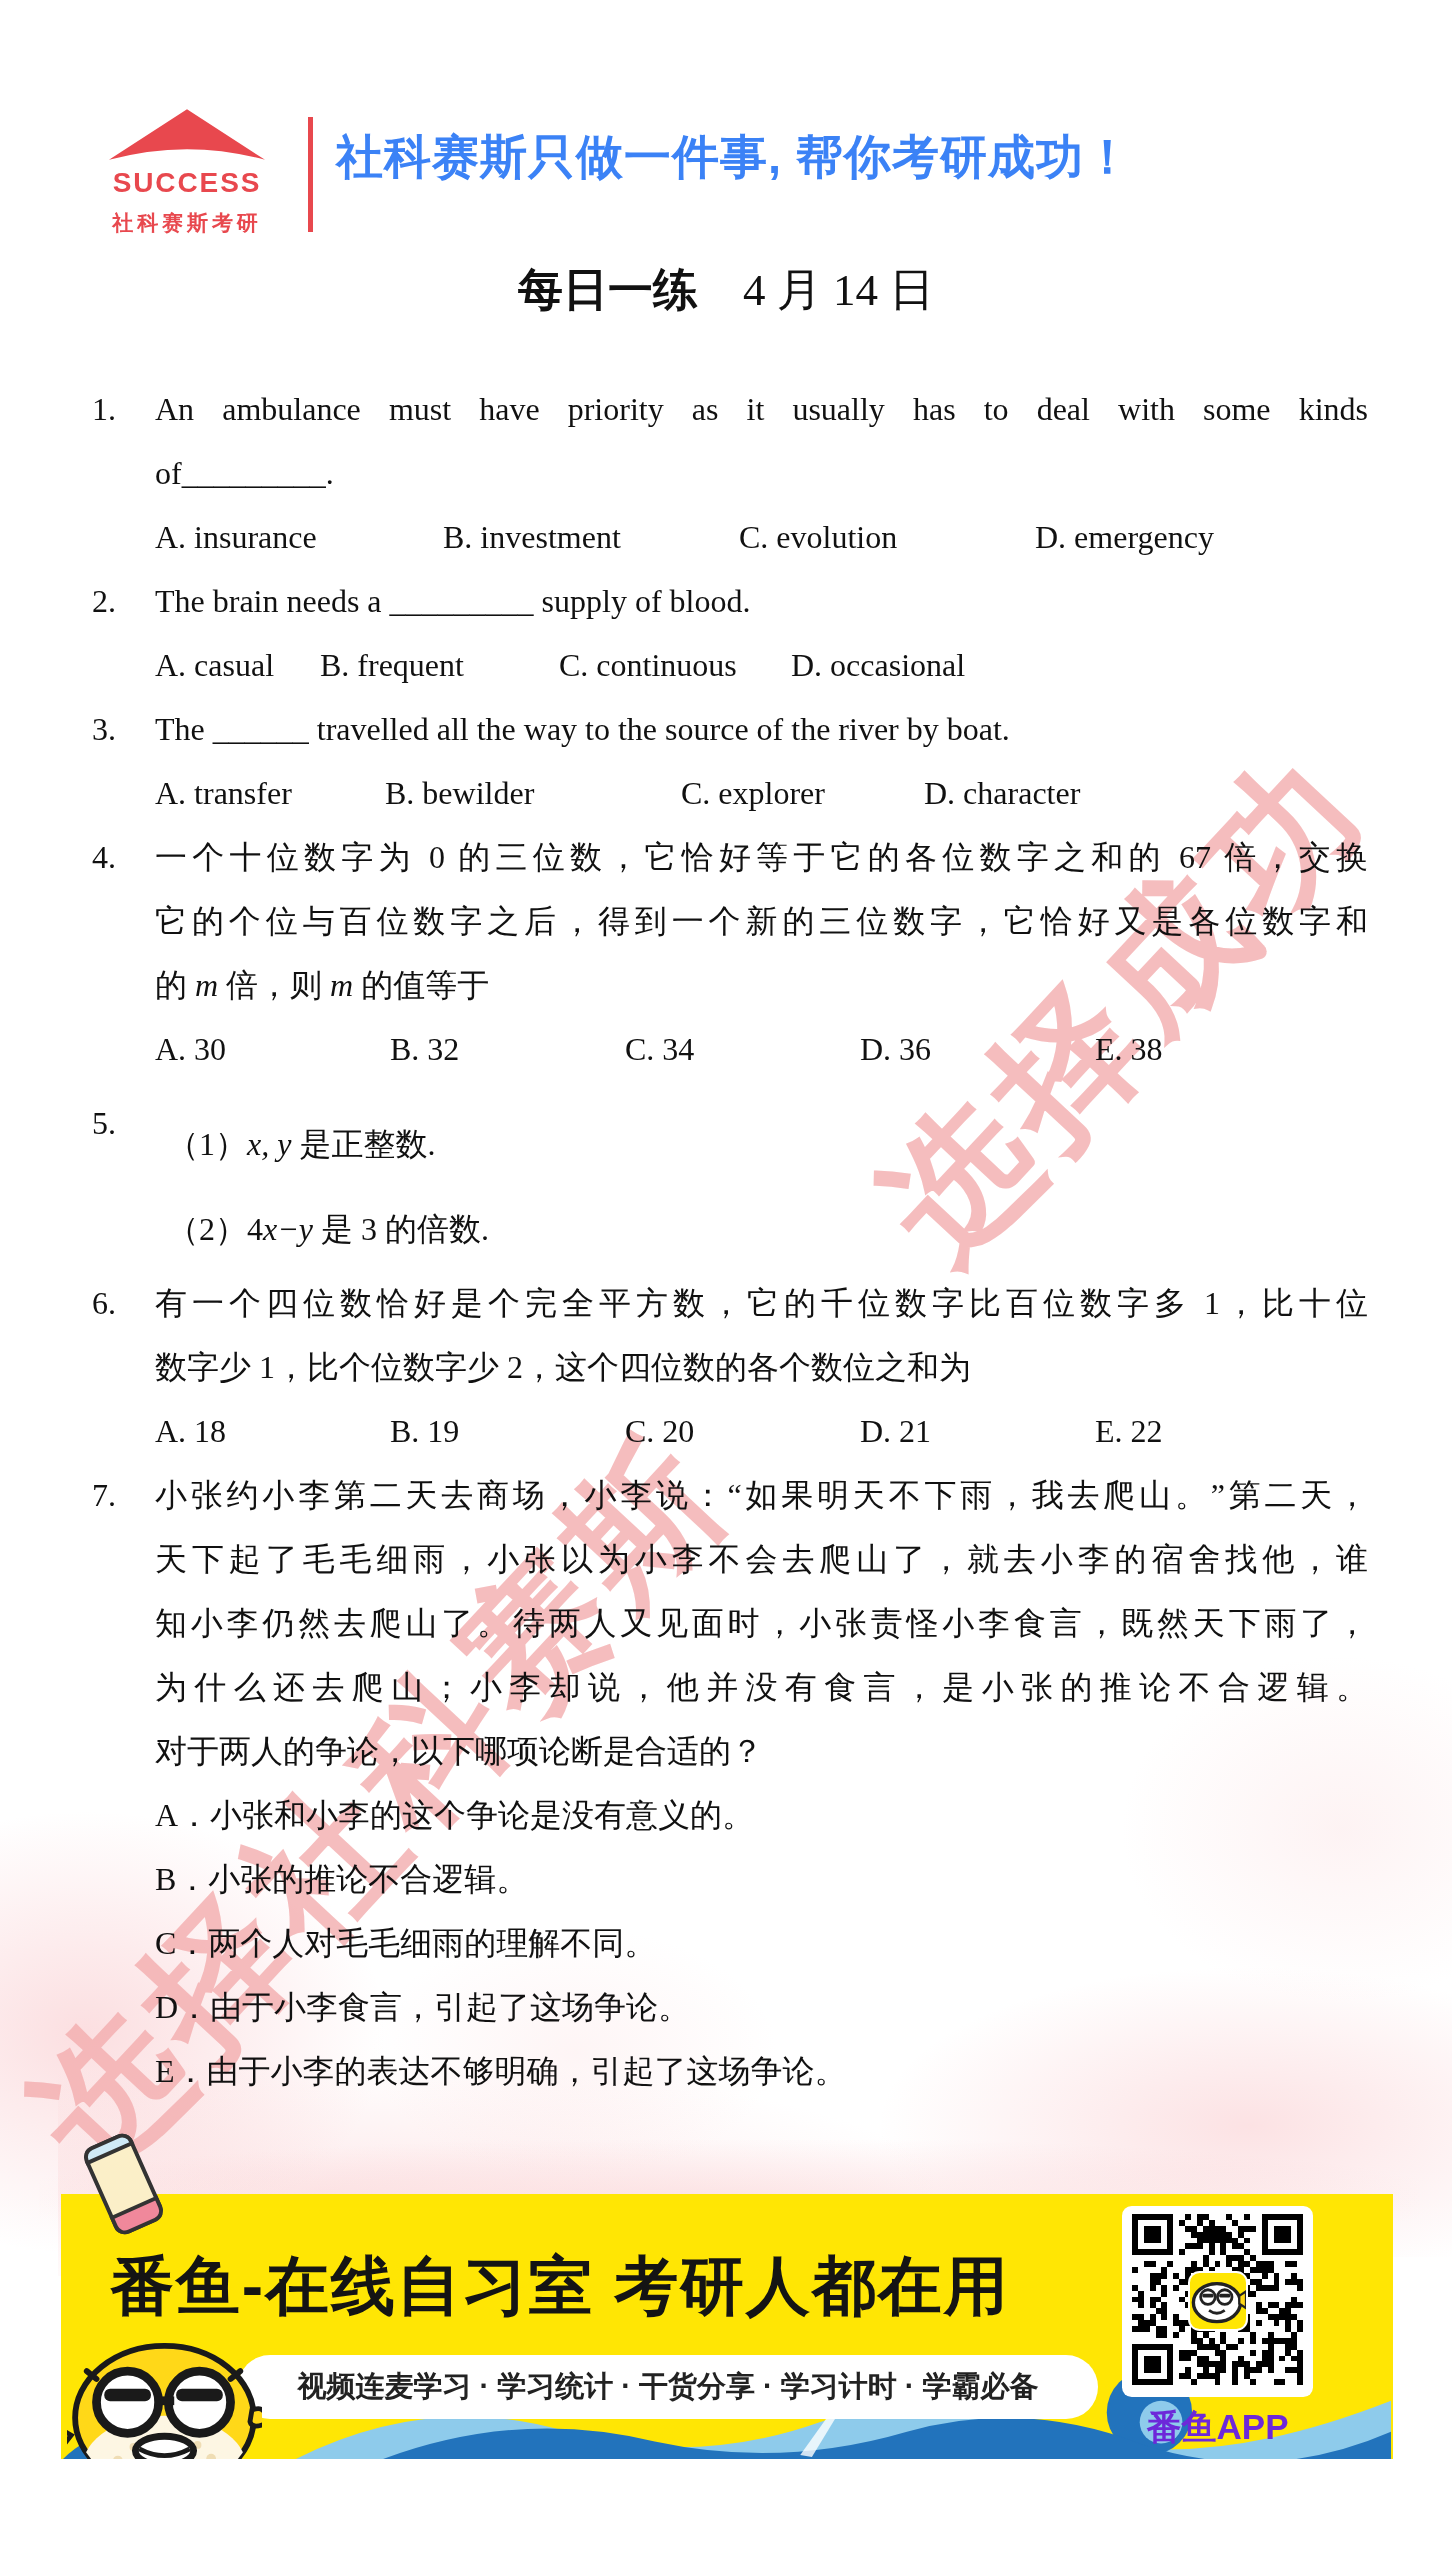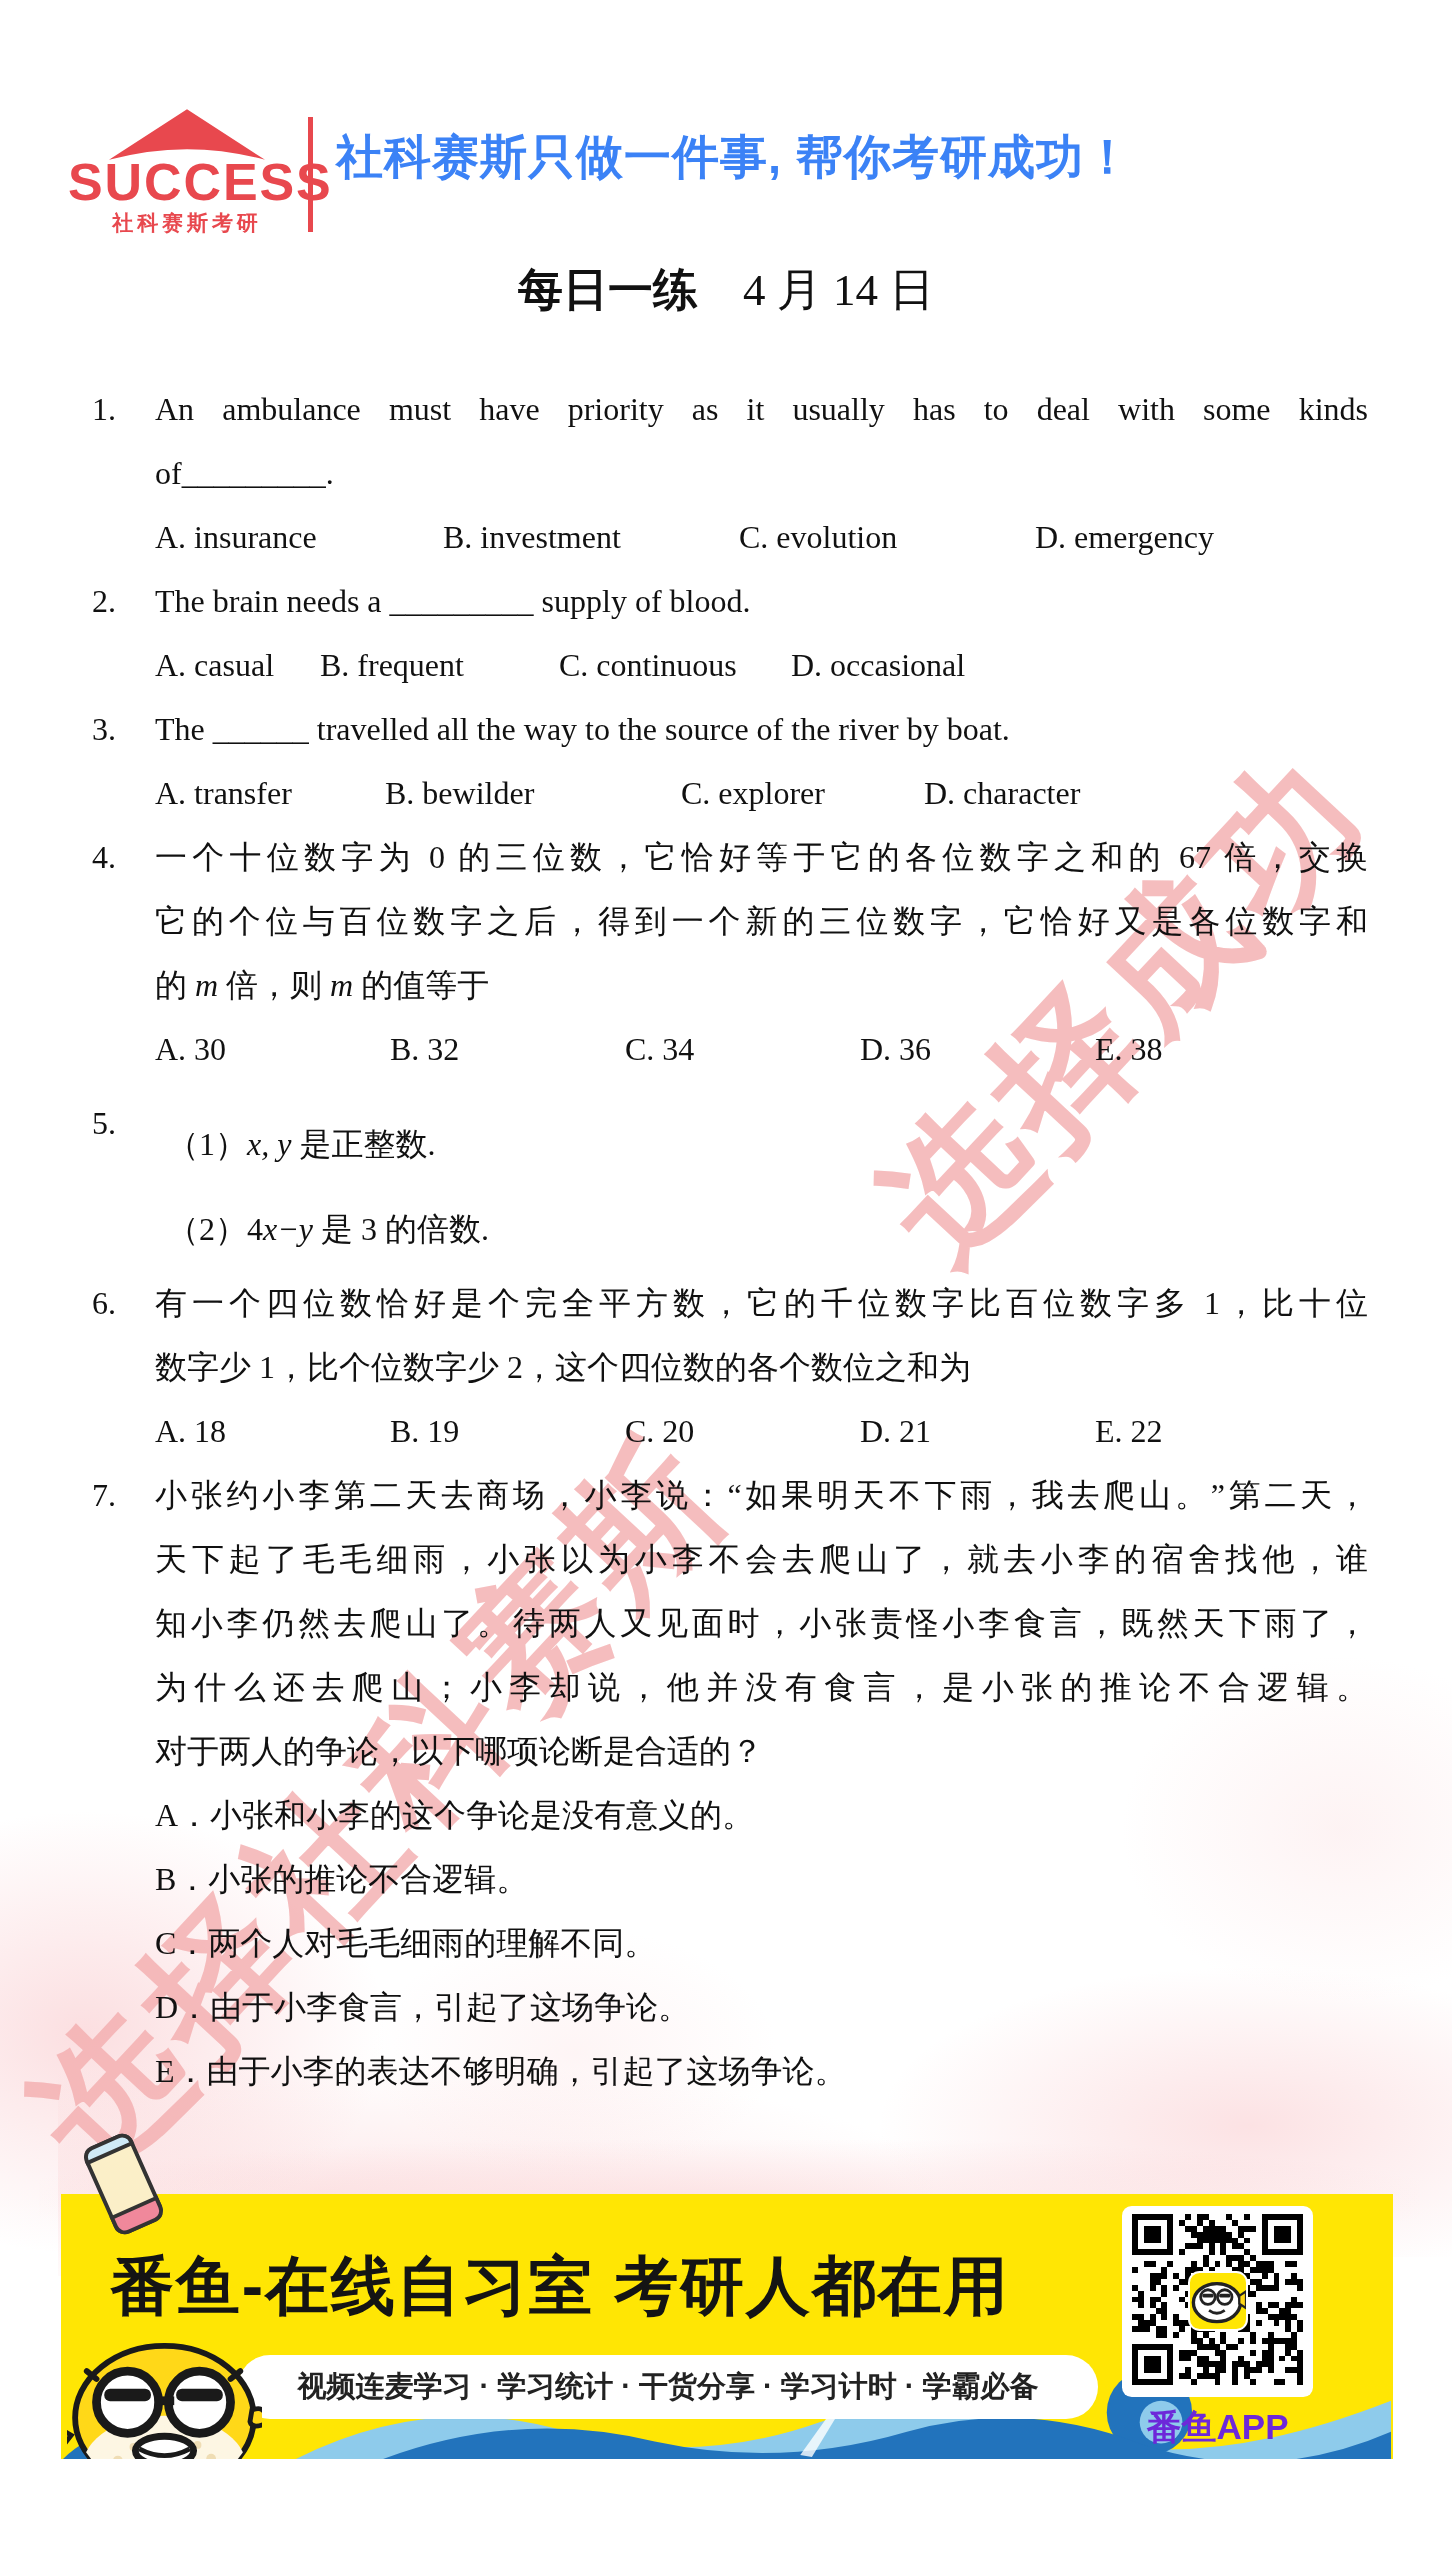--- a/index.html
+++ b/index.html
@@ -17,21 +17,21 @@
   .b6{left:370px;top:1926px;width:409px;height:253px;background:radial-gradient(ellipse at 50% 50%,rgba(250,205,207,.20),rgba(250,205,207,0) 70%);}
 
   
   .watermark{position:absolute;left:62px;top:2048px;transform:rotate(-47deg);transform-origin:0 50%;
     font-family:"Liberation Sans",sans-serif;font-weight:700;font-size:146px;letter-spacing:9.7px;
     color:rgba(243,172,174,.8);white-space:nowrap;z-index:0;}
 
   
   .logo{left:68px;top:109px;width:238px;text-align:center;z-index:2;}
   .roof{display:block;margin:0 auto;}
-  .logo-title{font-family:"Liberation Sans",sans-serif;font-weight:900;font-size:52px;letter-spacing:1.9px;color:#E8484E;line-height:45px;}
+  .logo-title{font-family:"Liberation Sans",sans-serif;font-weight:900;font-size:28px;letter-spacing:1.9px;color:#E8484E;line-height:45px;}
   .logo-sub{font-family:"Liberation Sans",sans-serif;font-weight:900;font-size:21px;letter-spacing:3.9px;color:#E8484E;line-height:35px;}
   .hdivider{left:308px;top:117px;width:4.9px;height:115px;background:#E8484E;z-index:2;}
   .slogan{left:336px;top:119px;width:1080px;font-family:"Liberation Sans",sans-serif;font-weight:900;
     font-size:47px;line-height:76px;color:#3b82f6;letter-spacing:1px;white-space:nowrap;z-index:2;}
 
   
   .doc-title{left:0;top:261px;width:100%;text-align:center;font-size:45px;line-height:58px;z-index:2;}
   .doc-title .t-left{font-family:"Liberation Sans",sans-serif;font-weight:700;margin-right:45px;}
   .doc-title .t-right{font-family:Liberation Serif, serif;text-align:right;}
 

